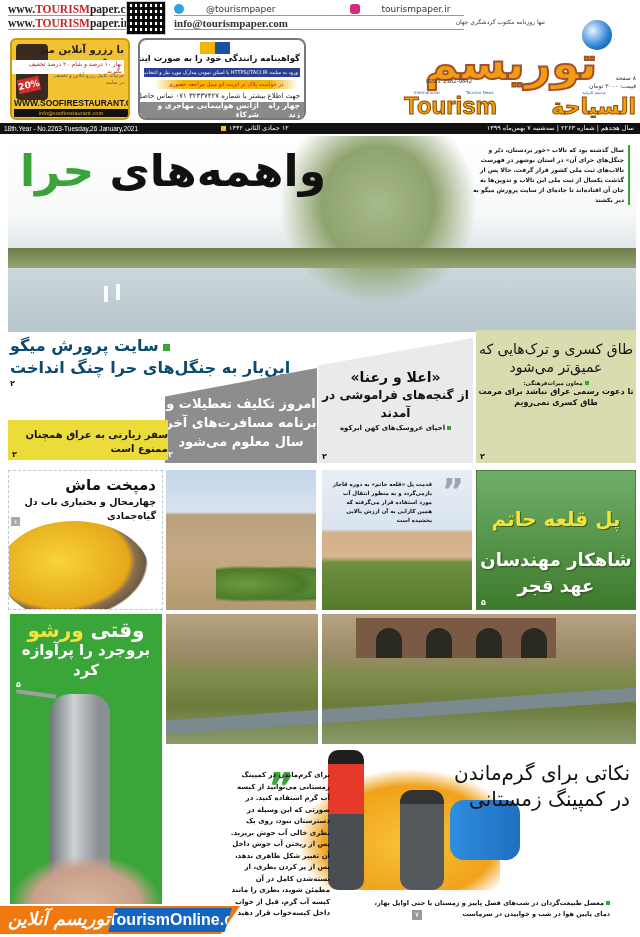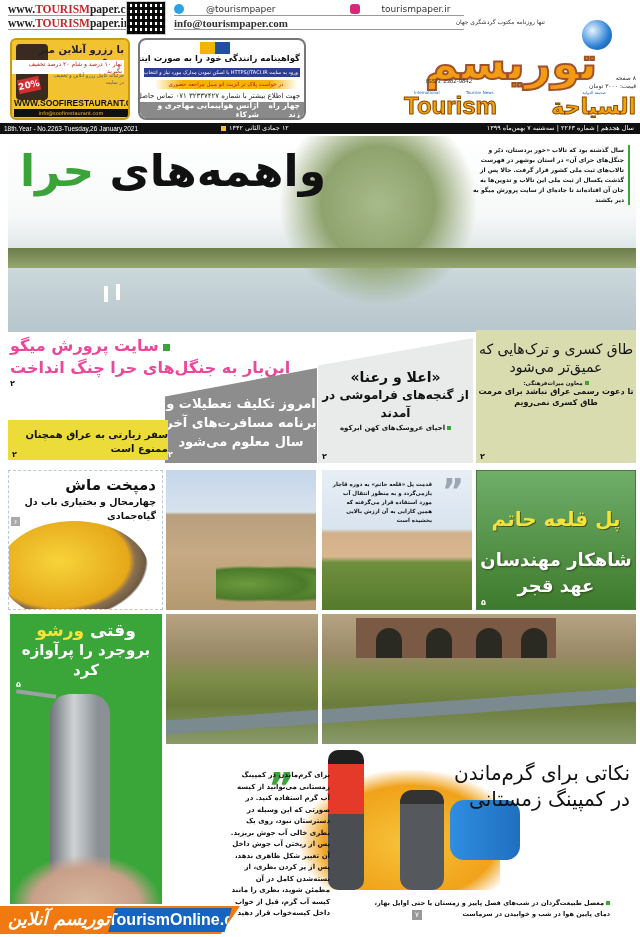--- a/index.html
+++ b/index.html
@@ -58,21 +58,21 @@
   .hero { left: 8px; top: 136px; width: 628px; height: 196px; background: linear-gradient(180deg,#ffffff 0%, #f7f9f9 40%, #dfe6e8 58%, #c9d6da 70%, #b7c6cc 100%); overflow:hidden; }
   .hero .shore { position:absolute; left:0; right:0; top: 112px; height: 20px; background: linear-gradient(180deg, #6b7d4a, #97a671); }
   .hero .tree { position:absolute; left: 270px; top: 0; width: 200px; height: 170px; background: radial-gradient(ellipse at 50% 40%, #a7ba8a 0%, #8fa36e 40%, rgba(143,163,110,0) 70%); }
   .hero .bird { position:absolute; width: 4px; height: 16px; background:#fff; top: 150px; }
   .hero-title { left: 20px; top: 145px; font-weight: bold; font-size: 44px; direction: rtl; color: #111; letter-spacing: -1px; }
   .hero-title .green { color: #3aa43a; }
   .hero-lead { right: 10px; top: 145px; width: 160px; font-size: 6px; font-weight: bold; color: #111; direction: rtl; text-align: right; line-height: 10px; border-right: 2px solid #3aa43a; padding-right: 4px; }
 
   
   .t-migo { left: 10px; top: 335px; width: 300px; direction: rtl; text-align: left; }
-  .t-migo .h { font-weight:bold; font-size: 16px; color:#ec4899; line-height: 22px; text-align:left; }
+  .t-migo .h { font-weight:bold; font-size: 16px; color:#0c4a6e; line-height: 22px; text-align:left; }
   .t-migo .bullet { display:inline-block; width:7px; height:7px; background:#3aa43a; margin-left:4px; }
   .pg { font-size: 8px; font-weight: bold; color: #111; font-family:"DejaVu Sans", sans-serif; }
 
   .t-iraq { left: 8px; top: 420px; width: 160px; height: 40px; background: #ecdc3a; direction: rtl; text-align:right; font-size: 10px; font-weight: bold; line-height: 14px; padding-top: 8px; color:#111; clip-path: polygon(0 0,100% 0,100% 100%,0 100%); }
   .t-holiday { left: 165px; top: 368px; width: 152px; height: 95px; background: #8d8d8d; color: #fff; direction: rtl; text-align:center; font-size: 13px; font-weight: bold; line-height: 19px; padding-top: 26px; clip-path: polygon(0 30%, 100% 0, 100% 100%, 0 100%); }
   .t-ala { left: 318px; top: 338px; width: 155px; height: 125px; background: #e9eaea; direction: rtl; text-align:center; clip-path: polygon(0 22%, 100% 0, 100% 100%, 0 100%); padding-top: 30px; }
   .t-ala .h1 { font-size: 14px; font-weight:bold; color:#111; line-height:18px; }
   .t-ala .h2 { font-size: 12px; font-weight:bold; color:#111; line-height:18px; }
   .t-ala .sub { font-size: 7px; font-weight:bold; color:#111; margin-top: 2px; }
   .t-taq { left: 476px; top: 330px; width: 160px; height: 133px; background: #d9dcae; direction: rtl; text-align:center; padding-top: 10px; }
@@ -97,21 +97,21 @@
   .t-quote .qt { position:absolute; left: 10px; top: 10px; width: 100px; direction: rtl; text-align: right; font-size: 5.5px; font-weight:bold; color:#111; line-height: 9px; }
 
   .t-bridge { left: 476px; top: 470px; width: 160px; height: 140px; background: linear-gradient(180deg,#6fae6a 0%, #5c9a52 40%, #3d7a2c 100%); border: 1px solid #4c7b3c; direction: rtl; text-align:center; padding-top: 34px; }
   .t-bridge .h1 { font-size: 20px; font-weight:bold; color: #f3e33a; line-height: 28px; text-shadow: 1px 1px 0 #3a5a20; }
   .t-bridge .h2 { font-size: 18px; font-weight:bold; color: #fff; line-height: 26px; margin-top: 14px; text-shadow: 1px 1px 2px #2a4a18; }
   .t-bridge .pg { position:absolute; left: 4px; bottom: 2px; color:#fff; }
 
   
   .t-varsho { left: 10px; top: 614px; width: 152px; height: 290px; background: #3aa63a; overflow:hidden; }
   .t-varsho .text { position:absolute; left: 0; right: 0; top: 6px; direction: rtl; text-align:center; }
-  .t-varsho .h1 { font-size: 17px; font-weight:bold; color:#fff; line-height: 20px; }
+  .t-varsho .h1 { font-size: 20px; font-weight:bold; color:#fff; line-height: 20px; }
   .t-varsho .h1 .y { color: #f3e33a; }
   .t-varsho .h2 { font-size: 15px; font-weight:bold; color:#fff; line-height: 20px; }
   .t-varsho .pg { position:absolute; left: 6px; top: 66px; color:#fff; }
   .t-varsho .jug { position:absolute; left: 40px; top: 80px; width: 60px; height: 200px; background: linear-gradient(90deg,#6e7478,#cfd3d6 40%,#8b9094 80%); border-radius: 20px 20px 8px 8px; }
   .t-varsho .spout { position:absolute; left: 6px; top: 78px; width: 40px; height: 6px; border-top: 4px solid #9aa0a4; transform: rotate(8deg); }
   .t-varsho .hand { position:absolute; left: 0; bottom: 0; width: 152px; height: 50px; background: radial-gradient(ellipse at 50% 100%, #d8b8a0, #c9a08a 50%, rgba(201,160,138,0) 70%); }
 
   .t-landscape { left: 166px; top: 614px; width: 470px; height: 130px; background: linear-gradient(180deg,#b5a383 0%, #9b8a67 30%, #7e8d4a 50%, #6b7c3a 70%, #8a9a6a 100%); overflow:hidden; }
   .t-landscape .bridge { position:absolute; left: 190px; top: 4px; width: 200px; height: 40px; background: #7a5a44; }
   .t-landscape .arch { position:absolute; top: 14px; width: 26px; height: 30px; background: #2a2a22; border-radius: 13px 13px 0 0; }

